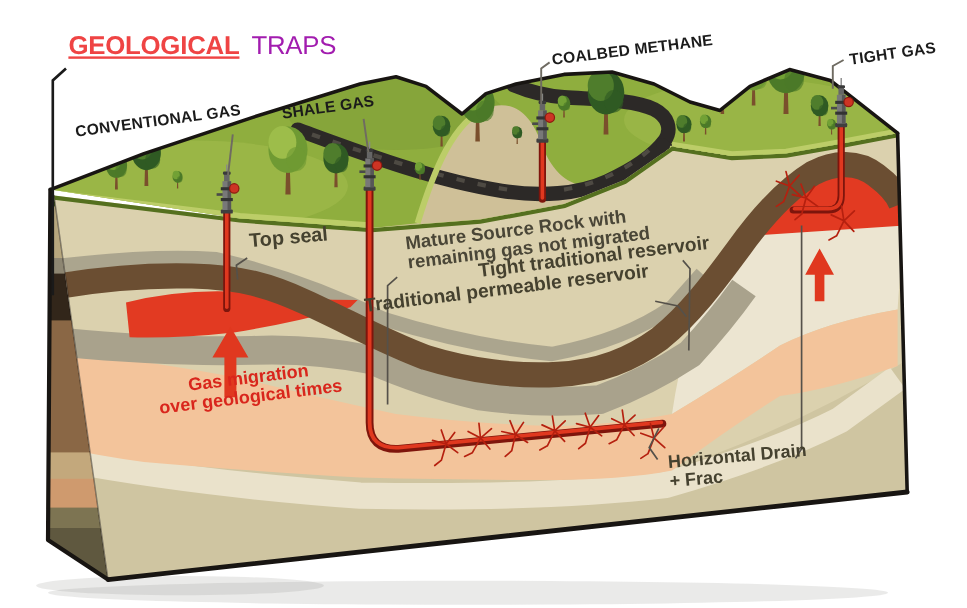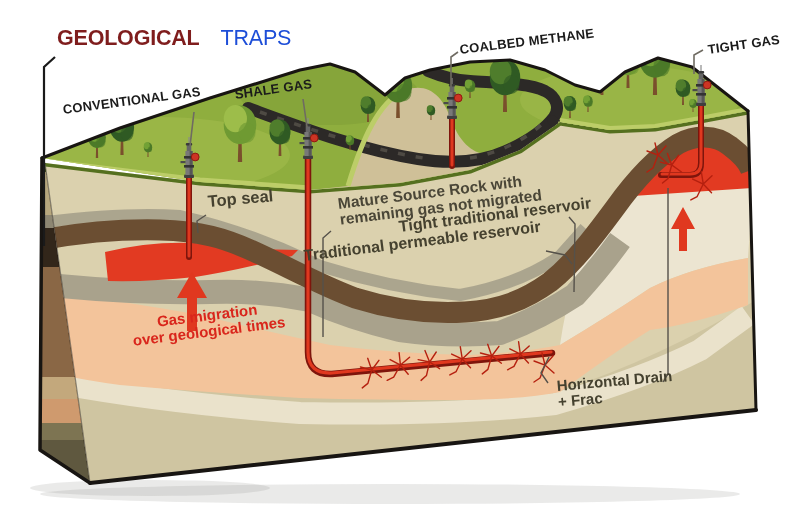--- a/index.html
+++ b/index.html
@@ -3,22 +3,22 @@
 <meta charset="utf-8">
 <style>
   html,body{margin:0;padding:0;background:#fff;}
   #stage{position:relative;width:806px;height:507px;background:#ffffff;overflow:hidden;
          font-family:"Liberation Sans",sans-serif;}
   #stage svg{position:absolute;left:0;top:0;}
   .lbl{position:absolute;white-space:nowrap;transform-origin:0 0;line-height:1.04;}
   .cap-label{font-weight:800;font-size:13px;color:#1b1b1b;letter-spacing:.2px;}
   .geo-label{font-weight:700;font-size:16px;color:#45412f;}
   #page-title{position:absolute;left:57px;top:27px;font-size:21.5px;letter-spacing:-.2px;}
-  #page-title .t-bold{font-weight:800;color:#7f1d1d;}
-  #page-title .t-light{font-weight:400;color:#1d4ed8;margin-left:21px;}
+  #page-title .t-bold{font-weight:800;color:#ef4444;text-decoration:underline;}
+  #page-title .t-light{font-weight:400;color:#a21caf;margin-left:10px;}
   #lbl-conventional{left:62px;top:103px;transform:rotate(-7.5deg);}
   #lbl-shale{left:234px;top:88px;transform:rotate(-8deg);}
   #lbl-coalbed{left:459px;top:43px;transform:rotate(-7deg);}
   #lbl-tight{left:707px;top:43px;transform:rotate(-8deg);}
   #lbl-topseal{left:207px;top:193px;transform:rotate(-5deg);font-size:16.5px;}
   #lbl-mature{left:337px;top:196px;transform:rotate(-7deg);font-size:15.5px;color:#4a4637;}
   #lbl-tightres{left:398px;top:219px;transform:rotate(-7deg);}
   #lbl-perm{left:303px;top:248px;transform:rotate(-7deg);}
   #lbl-gasmig{left:130px;top:317px;transform:rotate(-7deg);font-size:15px;font-weight:700;
               color:#d9261c;text-align:center;}

